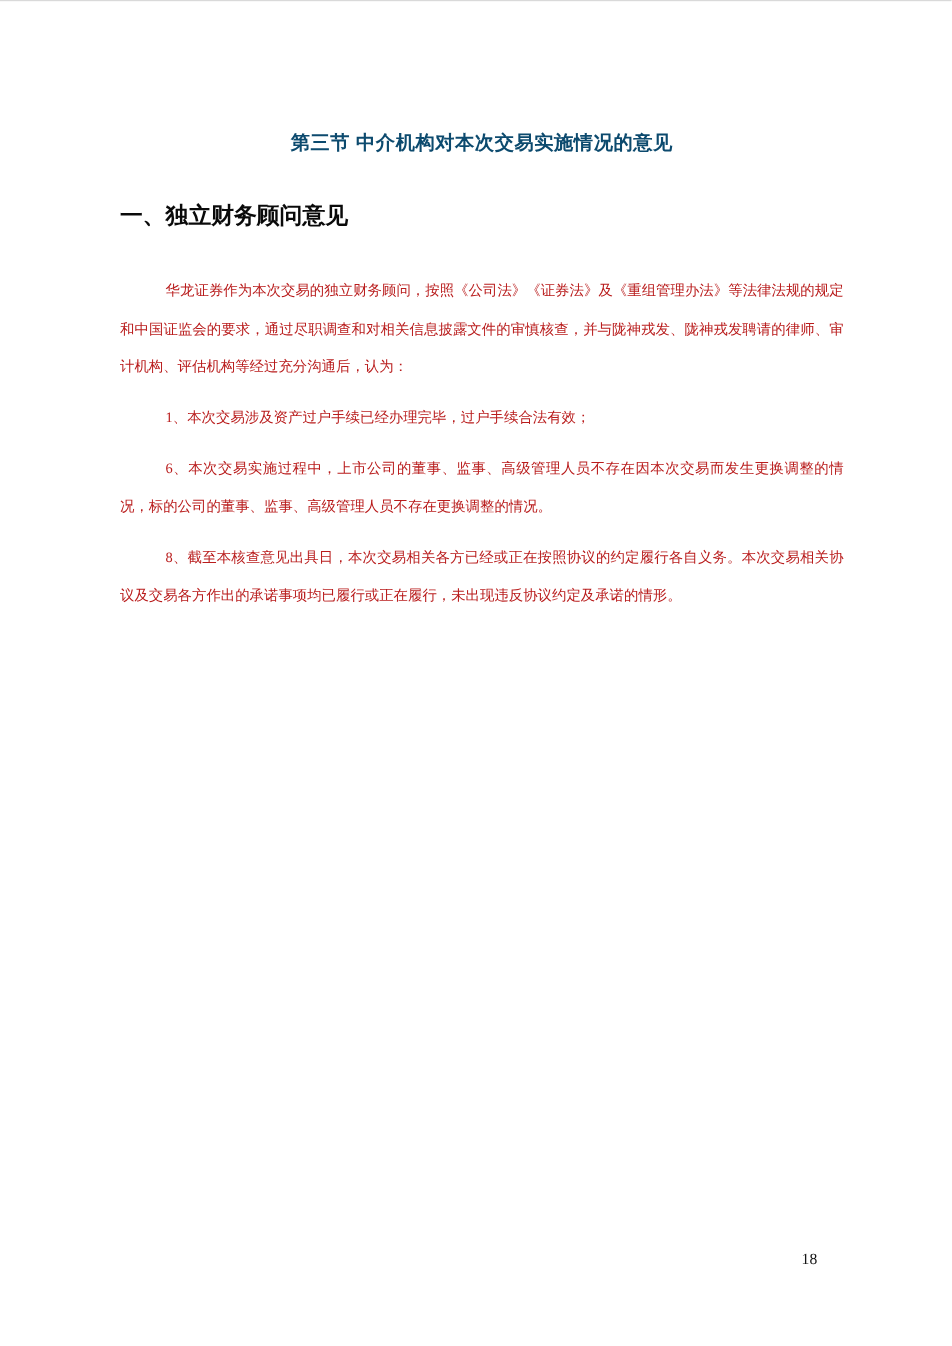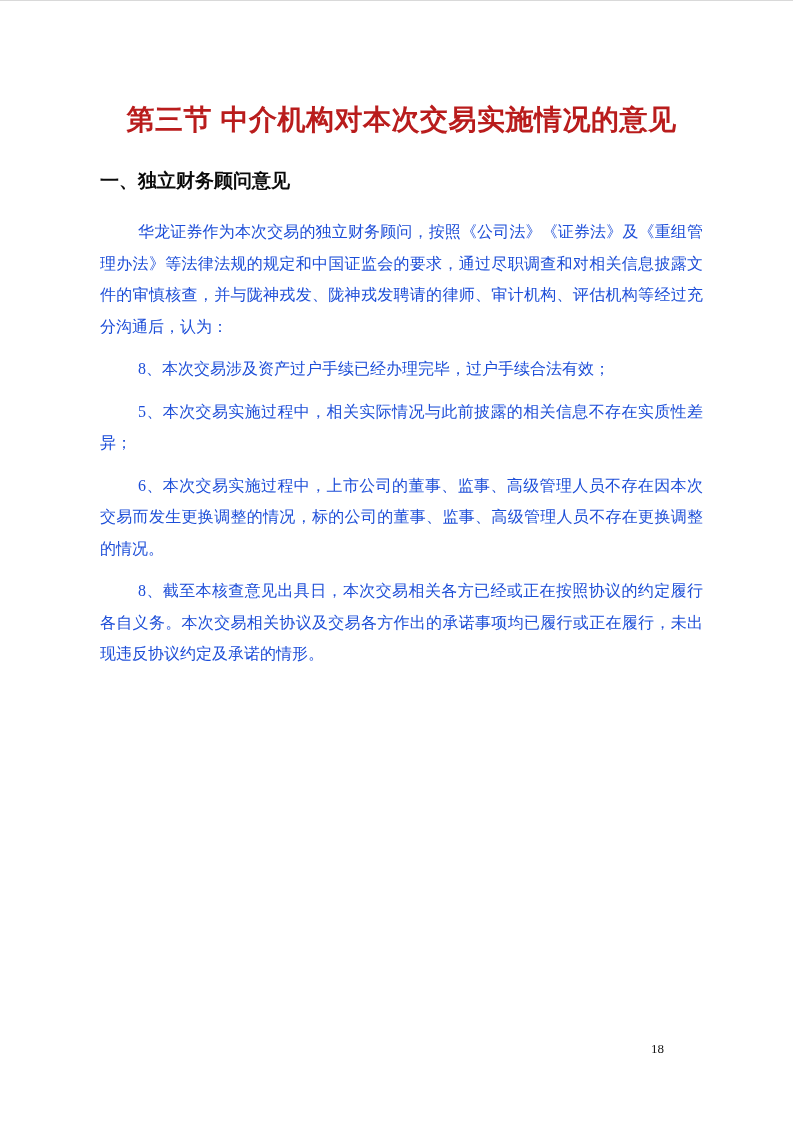--- a/index.html
+++ b/index.html
@@ -21,69 +21,68 @@
   .page {
     position: relative;
     width: 793px;
     height: 1121px;
     padding: 103px 90px 0 100px;
   }
 
   .doc-title {
     font-family: "Liberation Sans", "DejaVu Sans", sans-serif;
     font-weight: 700;
-    font-size: 28px;
+    font-size: 16px;
     line-height: 32px;
     text-align: center;
     letter-spacing: 0.5px;
-    color: #b91c1c;
+    color: #0c4a6e;
     margin-bottom: 31px;
   }
 
   .section-heading {
-    font-family: Liberation Sans, sans-serif;
+    font-family: Liberation Mono, monospace;
     font-weight: 700;
     font-size: 19px;
     line-height: 28px;
     text-align: left;
     color: #0a0a0a;
-    margin-bottom: 21px;
+    margin-bottom: 32px;
   }
 
   .body-text p {
-    font-size: 16px;
+    font-size: 12px;
     line-height: 31.5px;
     text-align: justify;
     text-indent: 38px;
     margin-bottom: 11px;
-    color: #1d4ed8;
+    color: #b91c1c;
   }
 
   .page-number {
     position: absolute;
     top: 1040px;
-    right: 129px;
+    right: 112px;
     font-size: 13px;
     line-height: 16px;
     color: #141414;
     font-family: "Liberation Serif", "DejaVu Serif", serif;
   }
 </style>
 </head>
 <body>
 
 <div class="page">
 
   <h1 class="doc-title">第三节 中介机构对本次交易实施情况的意见</h1>
 
   <h2 class="section-heading">一、独立财务顾问意见</h2>
 
   <div class="body-text">
     <p>华龙证券作为本次交易的独立财务顾问，按照《公司法》《证券法》及《重组管理办法》等法律法规的规定和中国证监会的要求，通过尽职调查和对相关信息披露文件的审慎核查，并与陇神戎发、陇神戎发聘请的律师、审计机构、评估机构等经过充分沟通后，认为：</p>
-    <p>8、本次交易涉及资产过户手续已经办理完毕，过户手续合法有效；</p>
-    <p>5、本次交易实施过程中，相关实际情况与此前披露的相关信息不存在实质性差异；</p>
+    <p>1、本次交易涉及资产过户手续已经办理完毕，过户手续合法有效；</p>
     <p>6、本次交易实施过程中，上市公司的董事、监事、高级管理人员不存在因本次交易而发生更换调整的情况，标的公司的董事、监事、高级管理人员不存在更换调整的情况。</p>
     <p>8、截至本核查意见出具日，本次交易相关各方已经或正在按照协议的约定履行各自义务。本次交易相关协议及交易各方作出的承诺事项均已履行或正在履行，未出现违反协议约定及承诺的情形。</p>
   </div>
 
   <div class="page-number">18</div>
 
 </div>
 
 </body></html>

